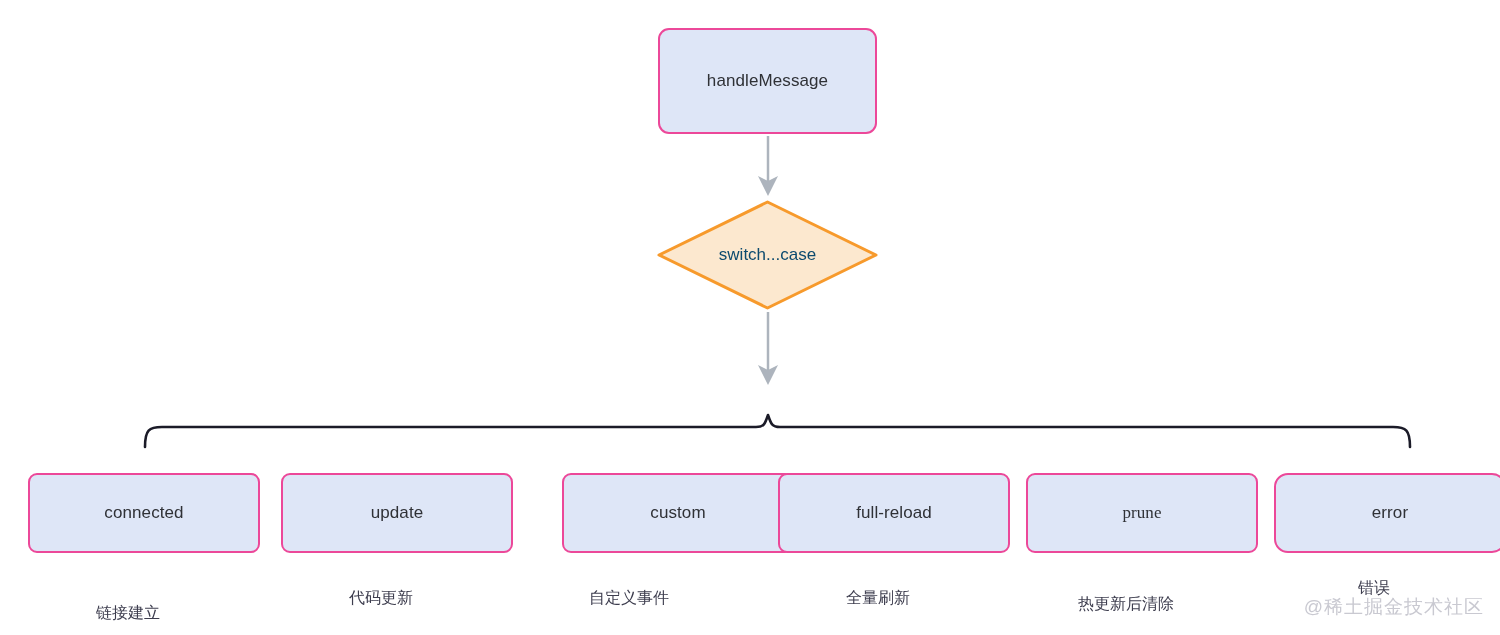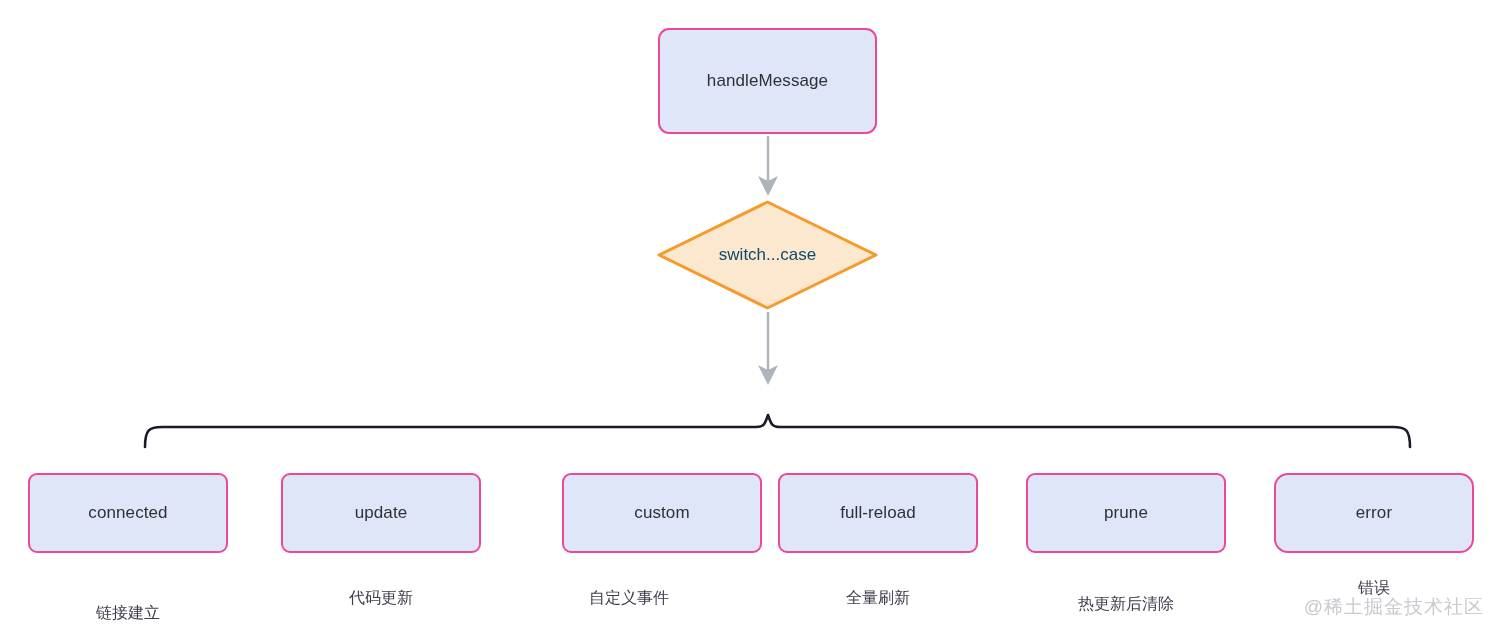--- a/index.html
+++ b/index.html
@@ -66,21 +66,21 @@
     height: 100%;
   }
   .node-decision .diamond-label {
     position: relative;
     z-index: 2;
     color: #0c4a6e;
     font-size: 17px;
   }
 
   .leaf-row .node-process {
-    width: 200px;
+    width: 232px;
     height: 80px;
     top: 473px;
     align-items: center;
   }
 
   .leaf-label {
     position: absolute;
     font-size: 16px;
     color: #3d3d4e;
     text-align: center;
@@ -156,21 +156,21 @@
     <div class="node node-process" style="left:529px;margin-left:33px;">
       <span>custom</span>
     </div>
     <div class="leaf-label" style="left:529px; top:588px;">自定义事件</div>
 
     <div class="node node-process" style="left:778px;">
       <span>full-reload</span>
     </div>
     <div class="leaf-label" style="left:778px; top:588px;">全量刷新</div>
 
-    <div class="node node-process" style="left:1026px;">
+    <div class="node node-process" style="left:1026px;font-family:Liberation Serif, serif;">
       <span>prune</span>
     </div>
     <div class="leaf-label" style="left:1026px; top:594px;">热更新后清除</div>
 
     <div class="node node-process" style="left:1274px;border-radius:14px;">
       <span>error</span>
     </div>
     <div class="leaf-label" style="left:1274px; top:578px;">错误</div>
 
   </div>

